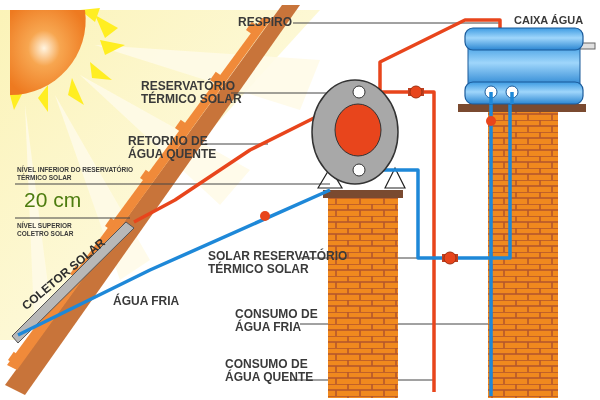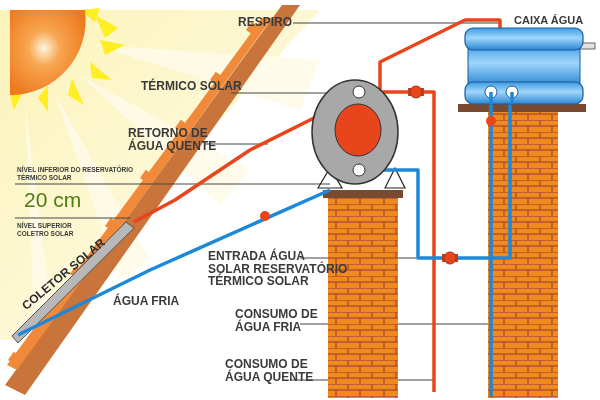--- a/index.html
+++ b/index.html
@@ -146,24 +146,25 @@
     <line x1="491" y1="92" x2="491" y2="104" stroke="#1e88d8" stroke-width="3.5"></line>
     <line x1="512" y1="92" x2="512" y2="104" stroke="#1e88d8" stroke-width="3.5"></line>
   </g>
 </svg>
 
 
 <div class="lbl big" style="left:238px;top:16px;">RESPIRO</div>
 <div class="lbl caixa" style="left:514px;top:15px;">CAIXA ÁGUA</div>
 
 <div class="lbl big" style="left:141px;top:80px;">
+  <div>RESERVATÓRIO</div>
   <div>TÉRMICO SOLAR</div>
 </div>
 
-<div class="lbl big" style="left:128px;top:127px;">
+<div class="lbl big" style="left:128px;top:135px;">
   <div>RETORNO DE</div>
   <div>ÁGUA QUENTE</div>
 </div>
 
 <div class="lbl tiny" style="left:17px;top:166px;">
   <div>NÍVEL INFERIOR DO RESERVATÓRIO</div>
   <div>TÉRMICO SOLAR</div>
 </div>
 
 <div class="lbl cm" style="left:24px;top:189px;">20 cm</div>
@@ -171,21 +172,20 @@
 <div class="lbl tiny" style="left:17px;top:222px;">
   <div>NÍVEL SUPERIOR</div>
   <div>COLETRO SOLAR</div>
 </div>
 
 <div class="lbl coletor" style="left:28px;top:300px;">COLETOR SOLAR</div>
 
 <div class="lbl big" style="left:113px;top:295px;">ÁGUA FRIA</div>
 
 <div class="lbl big" style="left:208px;top:250px;">
-  <div>ENTRADA ÁGUA</div>
   <div>SOLAR RESERVATÓRIO</div>
   <div>TÉRMICO SOLAR</div>
 </div>
 
 <div class="lbl big" style="left:235px;top:308px;">
   <div>CONSUMO DE</div>
   <div>ÁGUA FRIA</div>
 </div>
 
 <div class="lbl big" style="left:225px;top:358px;">

